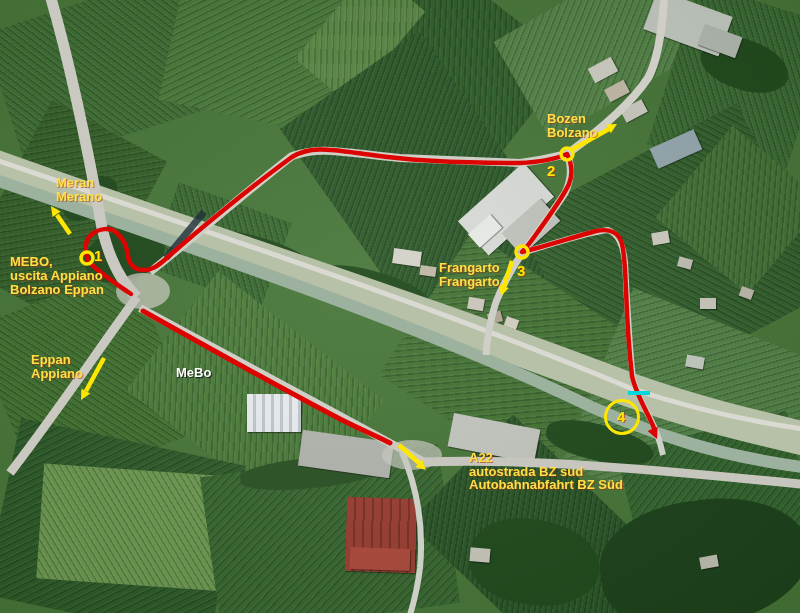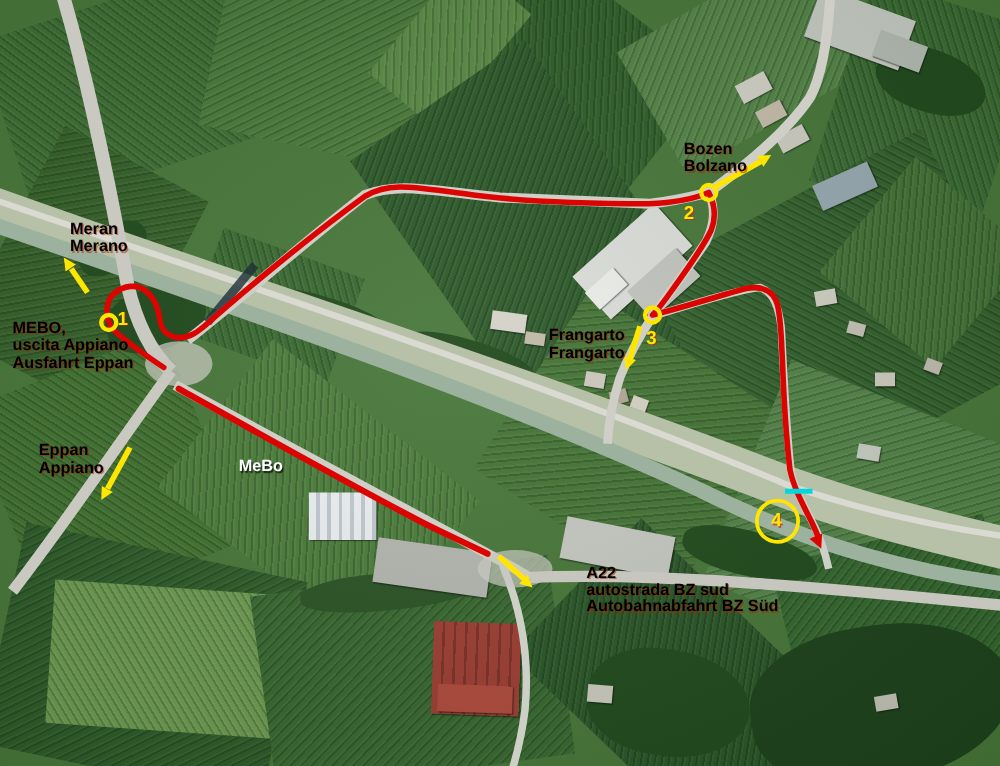--- a/index.html
+++ b/index.html
@@ -9,21 +9,21 @@
   .bg{position:absolute;inset:0;overflow:hidden;}
   .field{position:absolute;
     background-image:repeating-linear-gradient(55deg,rgba(0,0,0,.18) 0 1.5px,rgba(255,255,255,.04) 1.5px 3px,transparent 3px 5.5px);}
   .field.alt{background-image:repeating-linear-gradient(-38deg,rgba(0,0,0,.17) 0 1.5px,rgba(255,255,255,.04) 1.5px 3px,transparent 3px 6px);}
   .forest{position:absolute;background:#224a1e;border-radius:48% 52% 55% 45%;}
   .bldg{position:absolute;box-shadow:1px 1px 1px rgba(0,0,0,.45);}
   .vign{position:absolute;inset:0;background:radial-gradient(ellipse at 45% 45%,rgba(255,255,255,.05),rgba(0,25,0,.14));}
   
   svg.overlay{position:absolute;left:0;top:0;}
   
-  .label{position:absolute;font-weight:bold;font-size:13px;line-height:14px;color:#000000;
+  .label{position:absolute;font-weight:bold;font-size:13px;line-height:14px;color:#fde047;
          white-space:nowrap;text-shadow:1px 1px 0 rgba(170,40,0,.55);}
   .label.cyan{color:#00dce4;text-shadow:1px 1px 0 rgba(0,50,70,.45);}
   .label.white{color:#ffffff;text-shadow:1px 1px 1px rgba(0,0,0,.75);}
   .label.wide{line-height:17px;}
   .num{position:absolute;font-weight:bold;font-size:15px;color:#ffe600;
        text-shadow:1px 1px 0 rgba(200,30,0,.6);}
 </style>
 </head>
 <body>
 
@@ -151,29 +151,29 @@
   </svg>
 
   <div class="label" style="left:56px;top:176px;">
     <div>Meran</div>
     <div>Merano</div>
   </div>
 
   <div class="label" style="left:10px;top:255px;">
     <div>MEBO,</div>
     <div>uscita Appiano</div>
-    <div>Ausfahrt Eppan</div>
+    <div>Bolzano Eppan</div>
   </div>
 
   <div class="label" style="left:31px;top:353px;">
     <div>Eppan</div>
     <div>Appiano</div>
   </div>
 
-  <div class="label white" style="left:191px;top:366px;text-align:center;">MeBo</div>
+  <div class="label white" style="left:176px;top:366px;text-align:center;">MeBo</div>
 
   <div class="label" style="left:547px;top:112px;">
     <div>Bozen</div>
     <div>Bolzano</div>
   </div>
 
   <div class="label" style="left:439px;top:261px;">
     <div>Frangarto</div>
     <div>Frangarto</div>
   </div>

